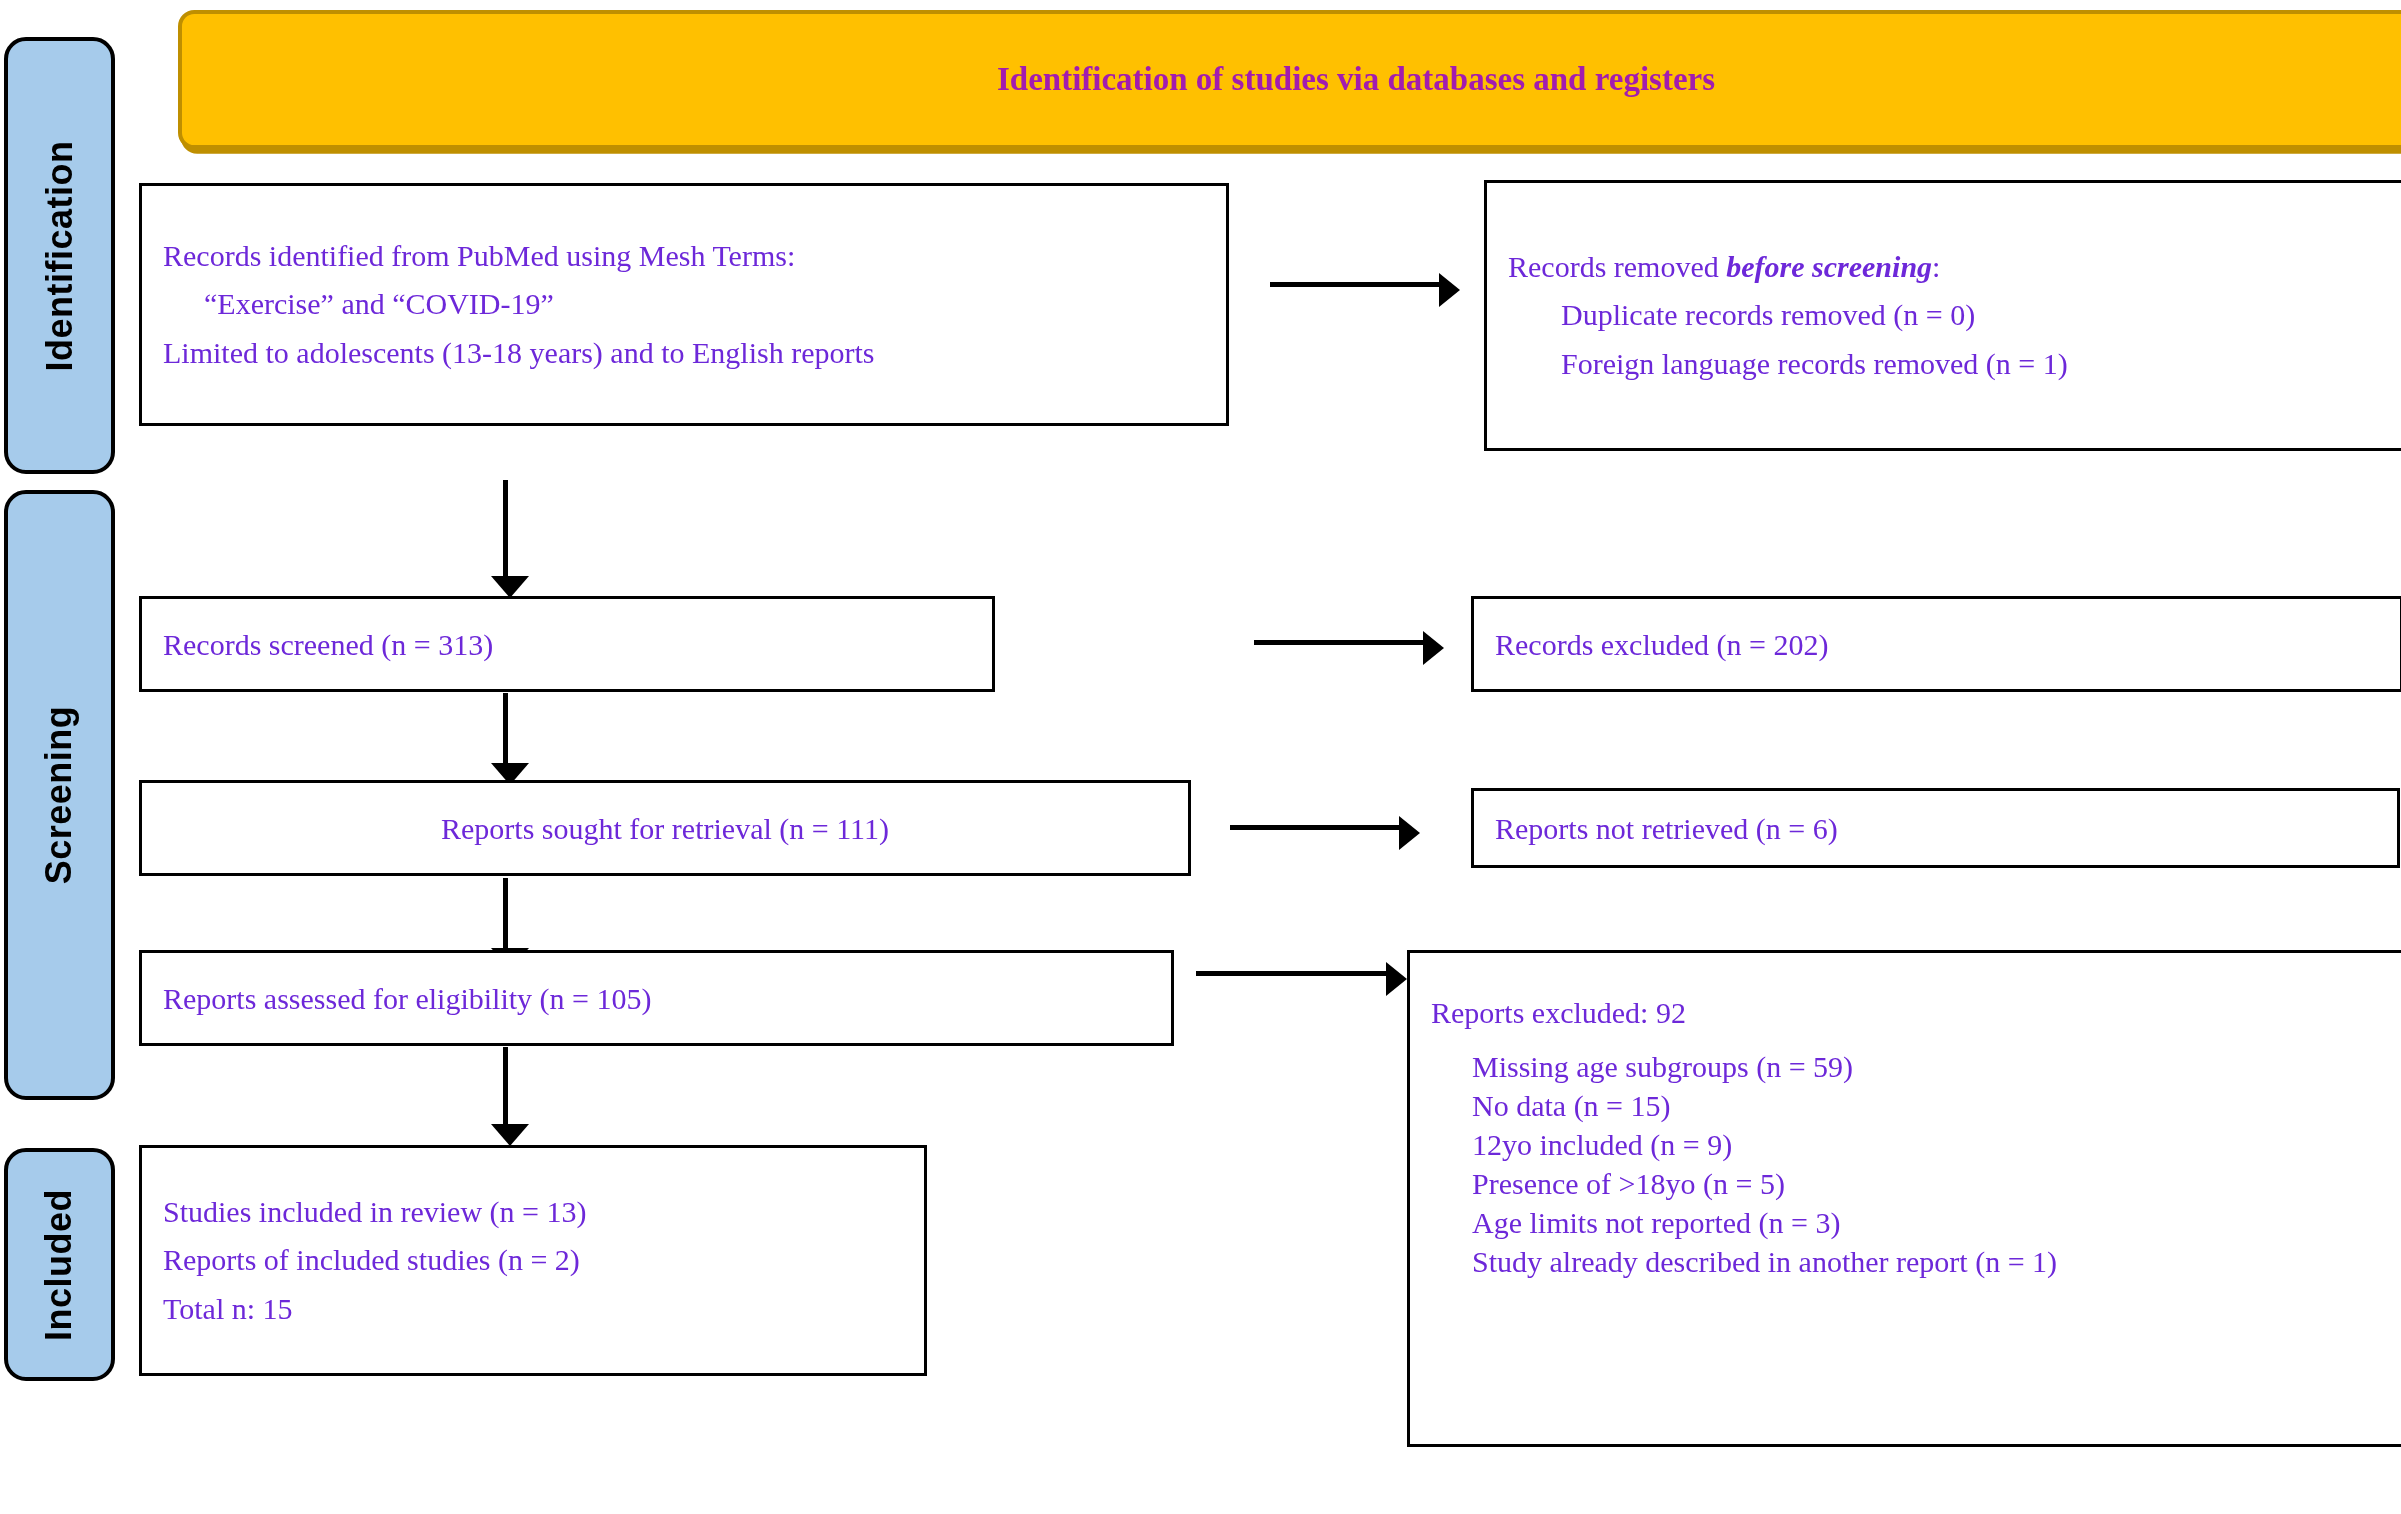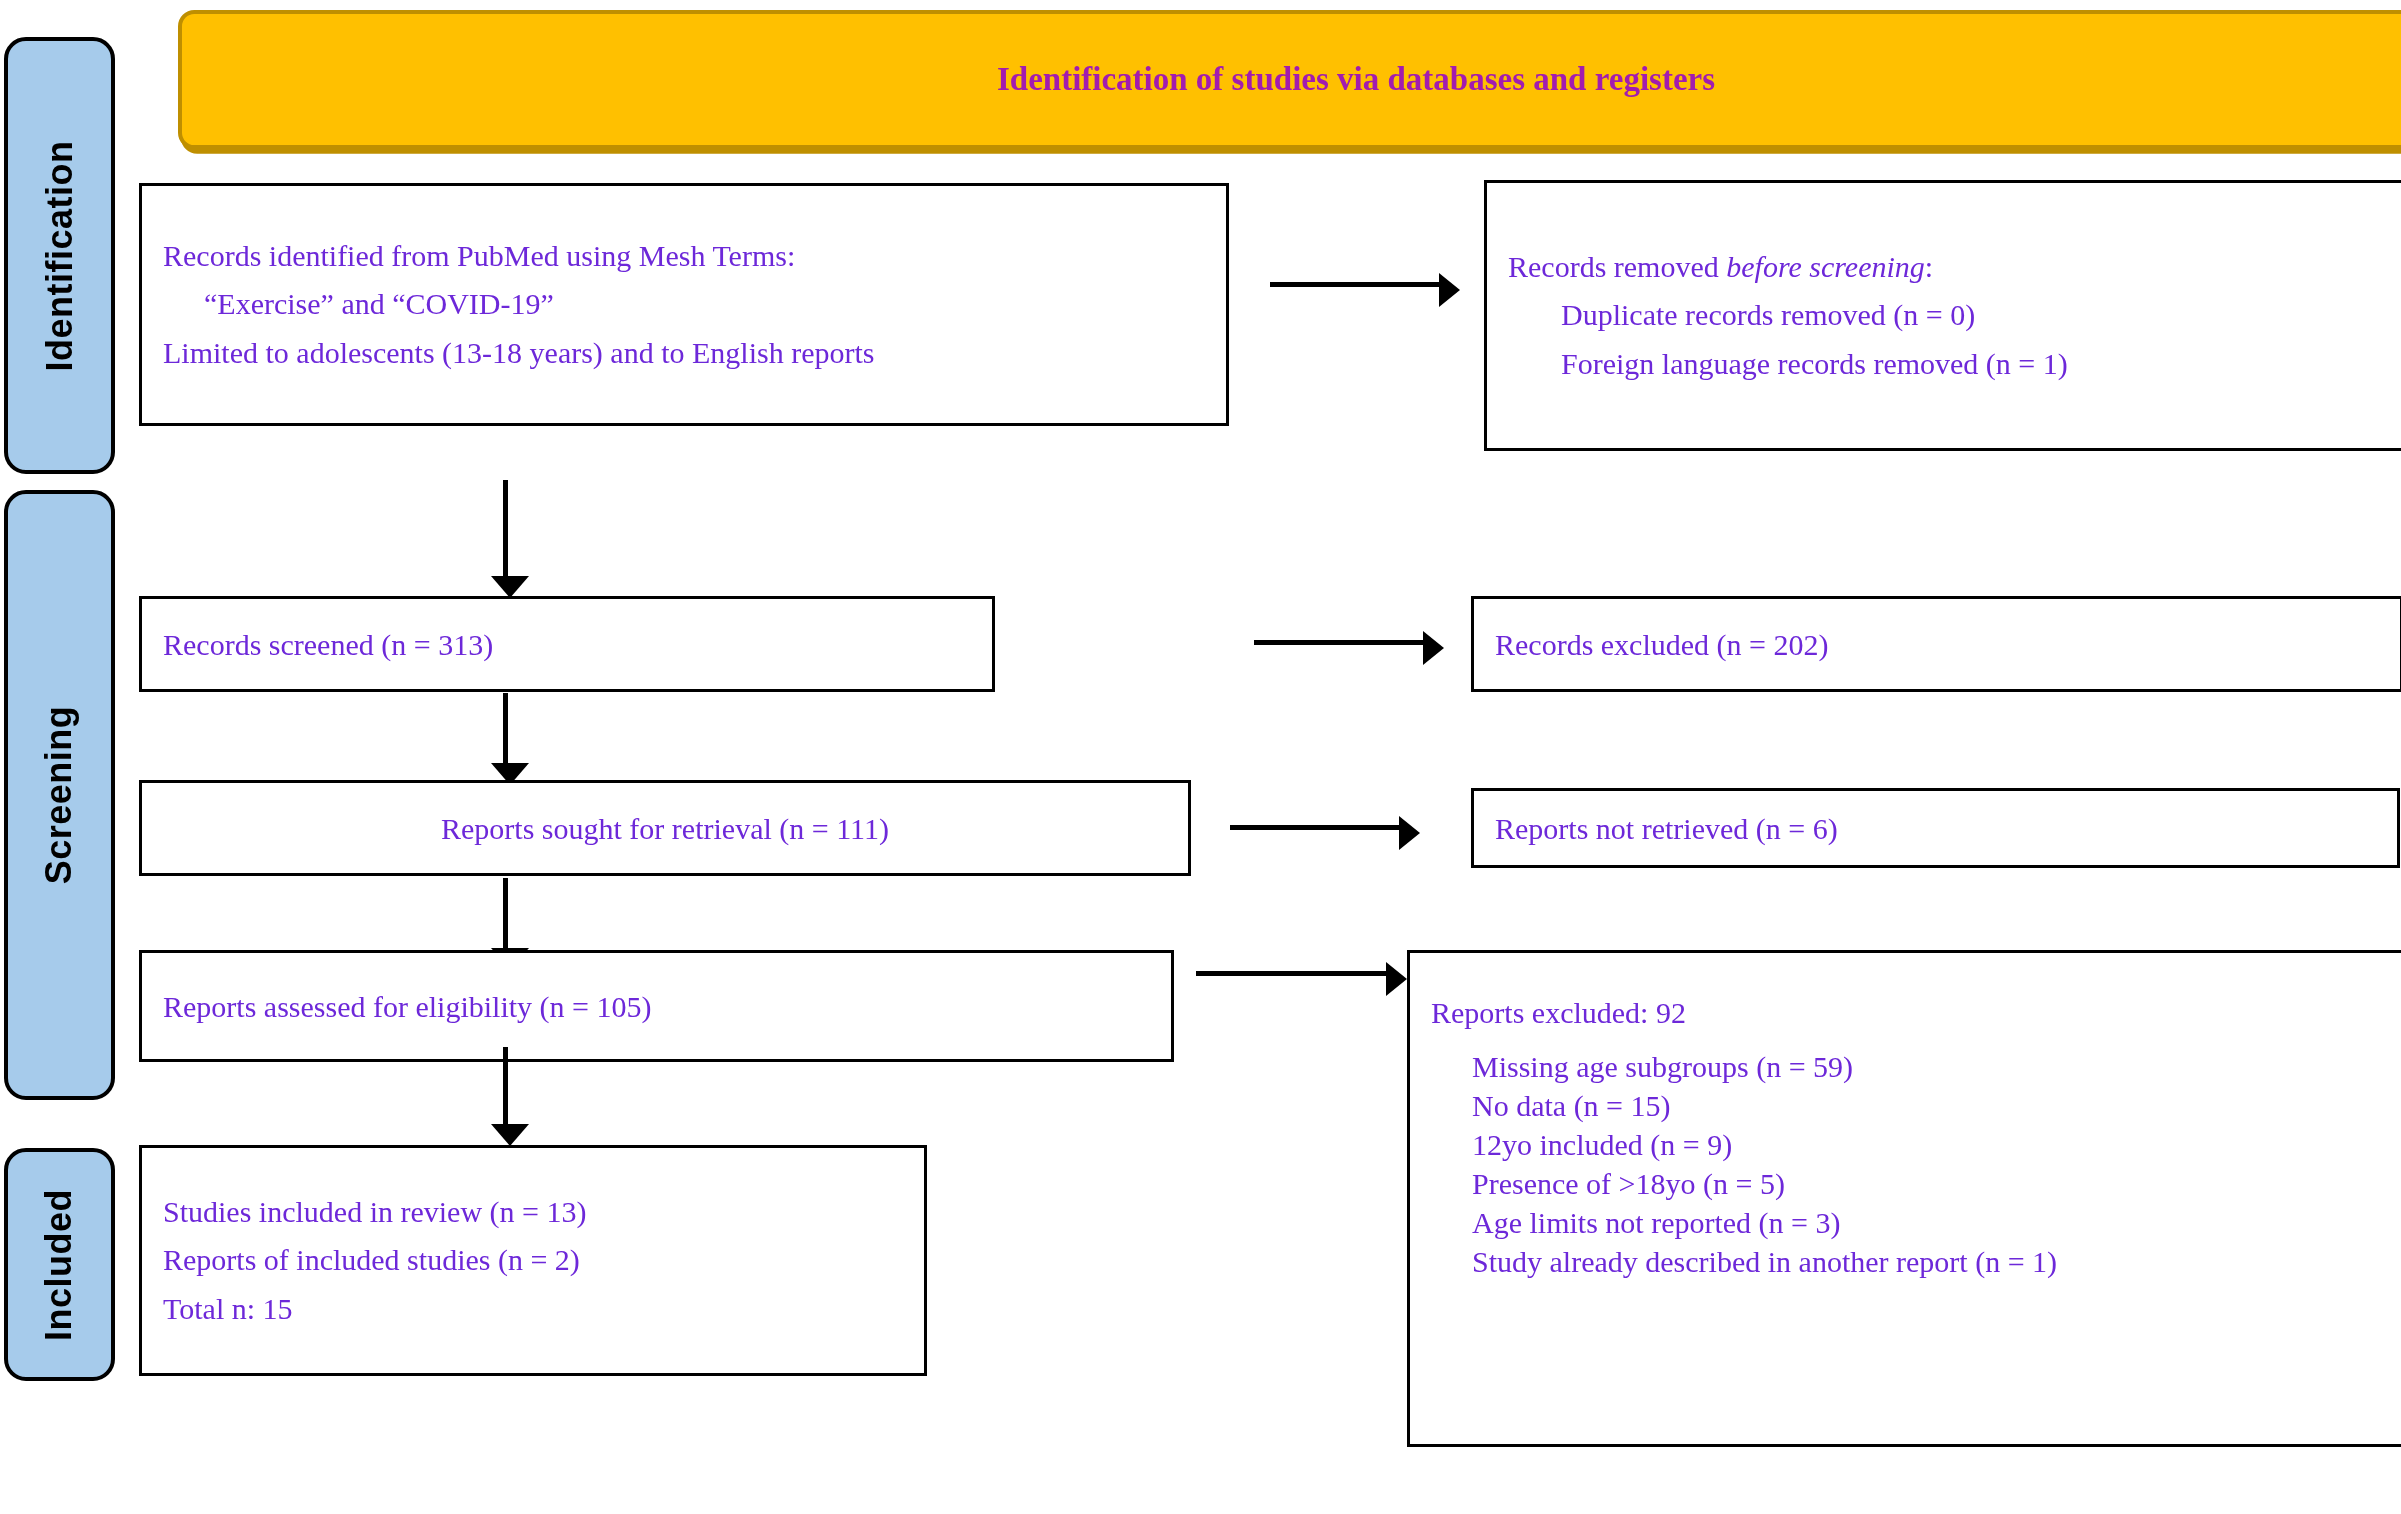--- a/index.html
+++ b/index.html
@@ -69,21 +69,21 @@
     justify-content: center;
   }
   .flow-box .line {
     font-size: 30px;
     line-height: 1.30;
     color: #6d28d9;
     white-space: nowrap;
   }
   .flow-box .line.indent-1 { padding-left: 41px; }
   .flow-box .line.indent-2 { padding-left: 53px; }
-  .flow-box .line .ital { font-style: italic; }
+  .flow-box .line .ital { font-style: italic; font-weight: bold; }
   .flow-box.loose .line { line-height: 1.62; }
   .flow-box.center-single { justify-content: center; }
 
   
   .h-arrow {
     position: absolute;
     height: 0;
     border-top: 5.3px solid #000000;
   }
   .h-arrow::after {
@@ -168,21 +168,21 @@
   </div>
 
   <div class="h-arrow" style="left:1230px; top:825px; width:171px;"></div>
 
   <div class="flow-box center-single" style="left:1471px; top:760px; width:929px; height:80px;margin-top:28px;">
     <div class="line">Reports not retrieved (n = 6)</div>
   </div>
 
   <div class="v-arrow" style="left:503px; top:878px; height:72px;"></div>
 
-  <div class="flow-box center-single" style="left:139px; top:950px; width:1035px; height:112px;">
+  <div class="flow-box center-single" style="left:139px; top:950px; width:1035px; height:96px;">
     <div class="line">Reports assessed for eligibility (n = 105)</div>
   </div>
 
   <div class="h-arrow" style="left:1196px; top:971px; width:192px;"></div>
 
   <div class="flow-box" style="left:1407px; top:950px; width:1148px; height:497px; justify-content:flex-start; padding-top:40px;">
     <div class="line" style="margin-bottom:15.4px;">Reports excluded: 92</div>
     <div class="line indent-1">Missing age subgroups (n = 59)</div>
     <div class="line indent-1">No data (n = 15)</div>
     <div class="line indent-1">12yo included (n = 9)</div>

